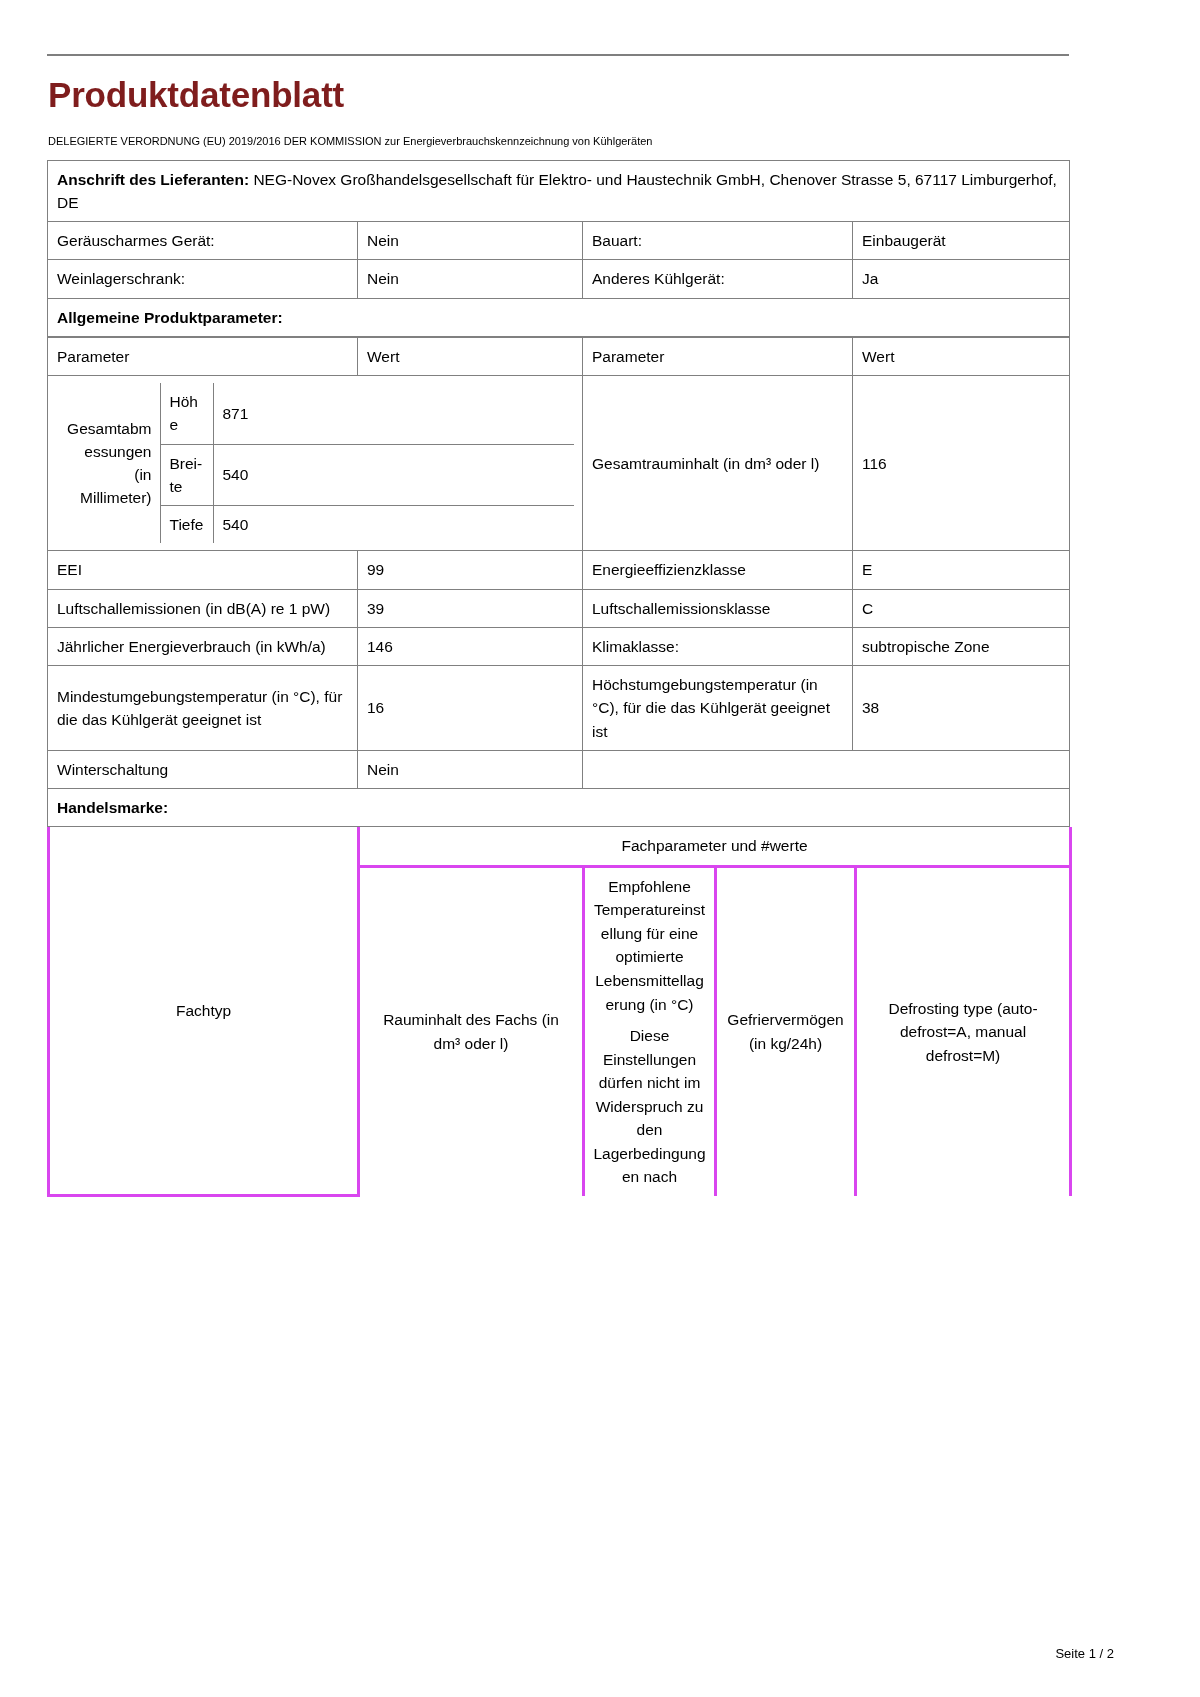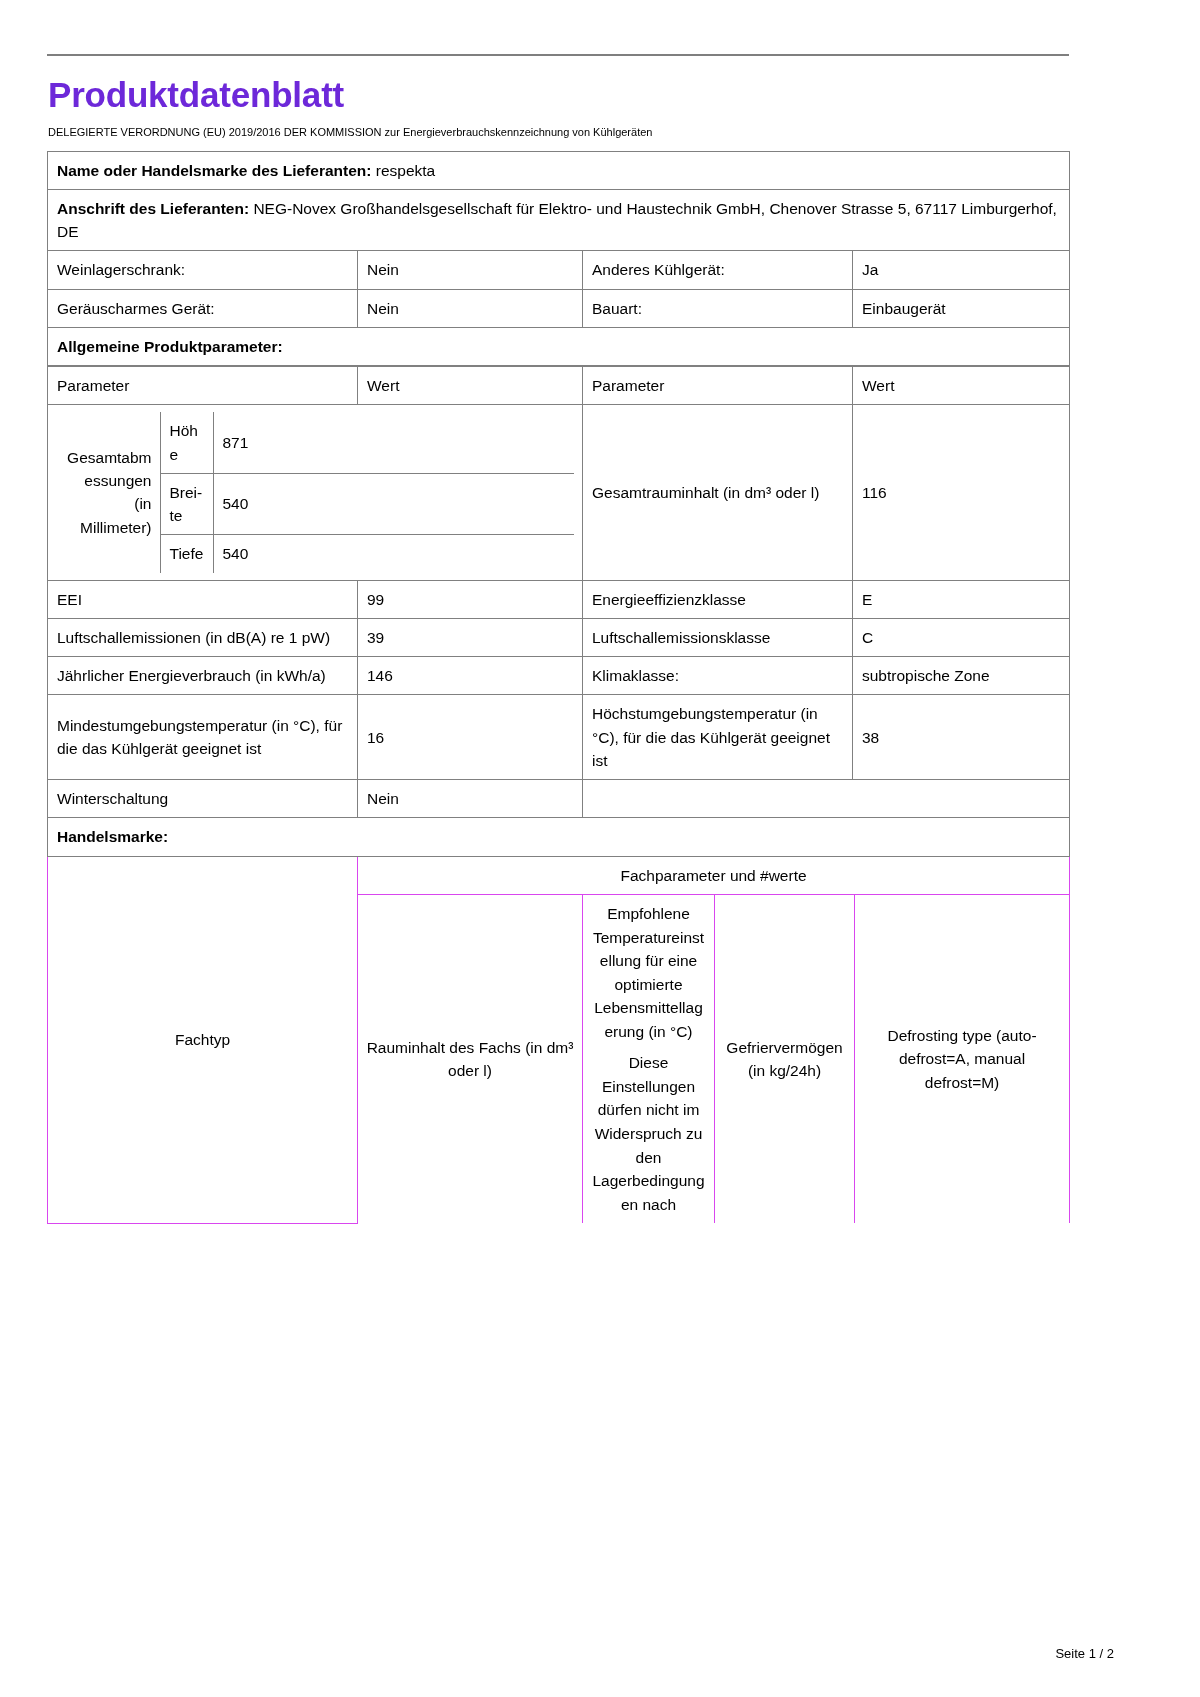--- a/index.html
+++ b/index.html
@@ -25,22 +25,22 @@
   }
   .top-rule {
     border-top: 2px solid #7f7f7f;
     margin: 0 0 0 0;
     width: 1022px;
     margin-left: 1px;
   }
   h1.doc-title {
     font-size: 35px;
     font-weight: bold;
-    color: #6d28d9;
-    margin: 20px 0 9px 2px;
+    color: #7f1d1d;
+    margin: 20px 0 18px 2px;
     letter-spacing: -0.2px;
     line-height: 1.1;
   }
   .subtitle {
     font-size: 11px;
     line-height: 1.55;
     margin: 0 0 10px 2px;
     width: 1010px;
   }
 
@@ -84,21 +84,21 @@
   td.noB { border-bottom: none; }
 
   
   table.fp {
     border-collapse: collapse;
     width: 1022px;
     margin-left: 1px;
     table-layout: fixed;
   }
   table.fp td {
-    border: 1px solid #d946ef;
+    border: 3px solid #d946ef;
     font-size: 15.5px;
     line-height: 1.52;
     vertical-align: middle;
     padding: 7px 8px;
     text-align: center;
     word-wrap: break-word;
     overflow-wrap: break-word;
     hyphens: auto;
   }
   td.fp-span {
@@ -128,41 +128,35 @@
   <table class="dt">
     <colgroup>
       <col style="width:310px">
       <col style="width:225px">
       <col style="width:270px">
       <col style="width:217px">
     </colgroup>
     <tbody>
       <tr>
         <td colspan="4">
-          <span class="lbl">Name oder Handelsmarke des Lieferanten:</span>
-          <span class="val">respekta</span>
-        </td>
-      </tr>
-      <tr>
-        <td colspan="4">
           <span class="lbl">Anschrift des Lieferanten:</span>
           <span class="val">NEG-Novex Großhandelsgesellschaft für Elektro- und Haustechnik GmbH, Chenover Strasse 5, 67117 Limburgerhof, DE</span>
         </td>
+      </tr>
+      <tr>
+        <td>Geräuscharmes Gerät:</td>
+        <td>Nein</td>
+        <td>Bauart:</td>
+        <td>Einbaugerät</td>
       </tr>
       <tr>
         <td>Weinlagerschrank:</td>
         <td>Nein</td>
         <td>Anderes Kühlgerät:</td>
         <td>Ja</td>
-      </tr>
-      <tr>
-        <td>Geräuscharmes Gerät:</td>
-        <td>Nein</td>
-        <td>Bauart:</td>
-        <td>Einbaugerät</td>
       </tr>
       <tr>
         <td colspan="4" class="bold">Allgemeine Produktparameter:</td>
       </tr>
     </tbody>
   </table>
 
   <table class="dt">
     <colgroup>
       <col style="width:310px">

